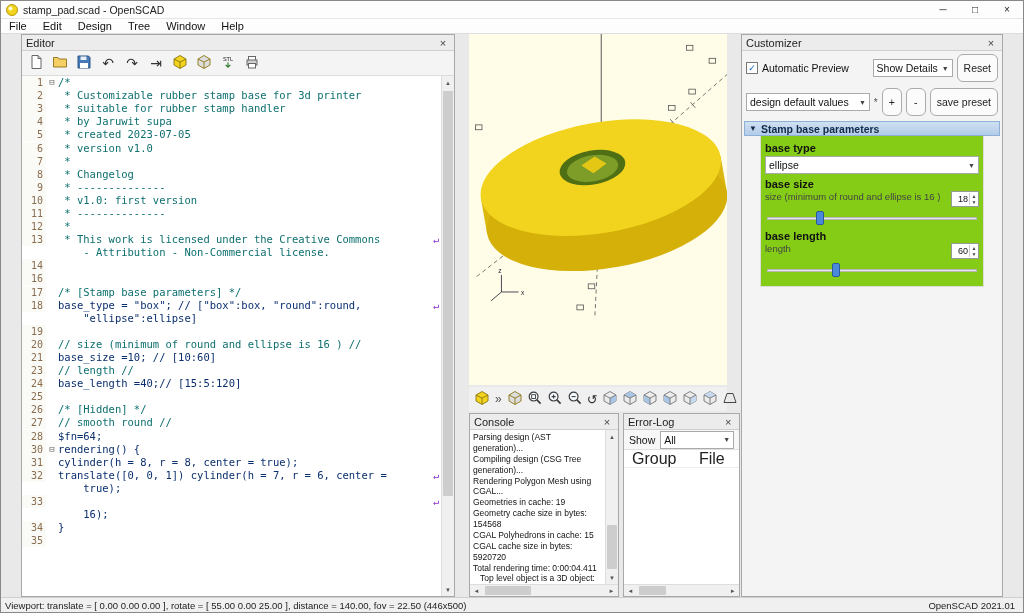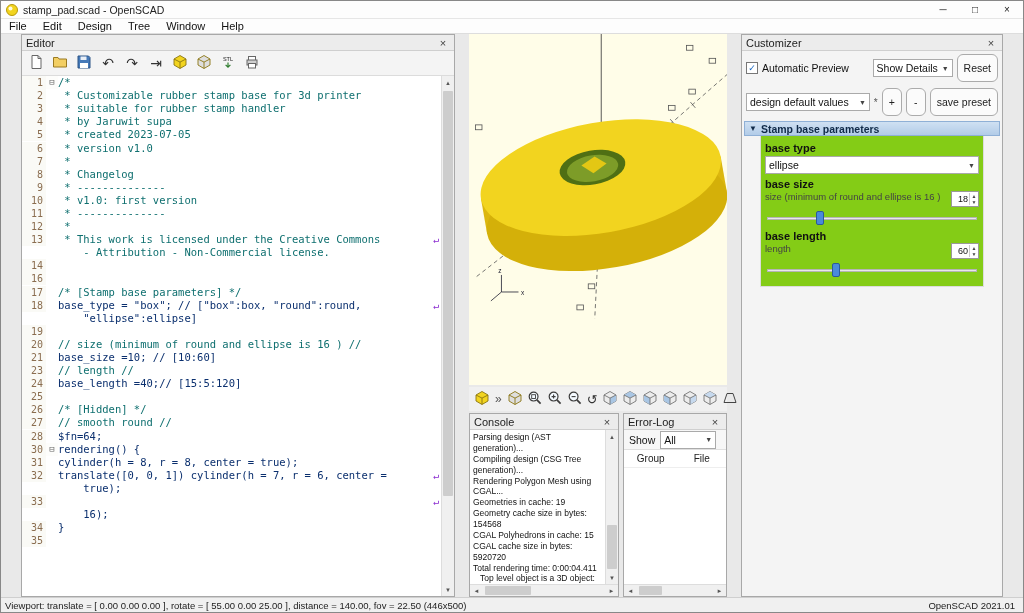--- a/index.html
+++ b/index.html
@@ -51,21 +51,21 @@
 .vp-btn.active{background:#cfe5f7;border-color:#7fb2e5}
 .vp-overflow{font-size:12px;color:#555;padding:0 2px}
 .bottom-row{height:184px;min-height:184px;display:flex;gap:4px}
 
 .console-panel{width:150px;min-width:150px}
 .console-body{flex:1;overflow:hidden;padding:2px 3px;font-size:8.5px;line-height:1.28;color:#111;white-space:pre-wrap;word-break:break-word}
 .console-mid{flex:1;display:flex;overflow:hidden}
 
 .errorlog-panel{flex:1}
 .el-showrow{height:20px;display:flex;align-items:center;gap:5px;padding:0 5px;background:#f7f7f7;border-bottom:1px solid #e0e0e0;font-size:10.5px}
-.el-cols{height:18px;display:flex;align-items:center;background:#fff;border-bottom:1px solid #eee;font-size:10px;color:#222}
+.el-cols{height:18px;display:flex;align-items:center;background:#fff;border-bottom:1px solid #eee;font-size:16px;color:#222}
 .el-col1{flex:1.1;text-align:center}
 .el-col2{flex:1;text-align:center}
 .el-body{flex:1;background:#fff}
 
 .combo{background:#fff;border:1px solid #aaa;height:18px;display:flex;align-items:center;padding:0 3px;font-size:10.5px;gap:3px}
 .combo .arrow{margin-left:auto;font-size:7px;color:#444}
 .btn{background:#fbfbfb;border:1px solid #ababab;height:28px;display:flex;align-items:center;justify-content:center;font-size:10.5px;padding:0 6px;border-radius:6px;color:#222}
 .checkbox{width:12px;height:12px;border:1px solid #777;background:#fff;display:flex;align-items:center;justify-content:center;font-size:9px;color:#1766c2}
 
 .customizer{width:262px;min-width:262px;background:#f4f4f4}
@@ -542,21 +542,21 @@
           </div>
         </div>
 
         <div class="panel errorlog-panel">
           <div class="panel-header">
             <span>Error-Log</span>
             <span class="panel-close">×</span>
           </div>
           <div class="el-showrow">
             <span>Show</span>
-            <div class="combo" style="width:56px">
+            <div class="combo" style="width:74px">
               <span>All</span>
               <span class="arrow">▼</span>
             </div>
           </div>
           <div class="el-cols">
             <span class="el-col1">Group</span>
             <span class="el-col2">File</span>
           </div>
           <div class="el-body"></div>
           <div class="hscroll">

